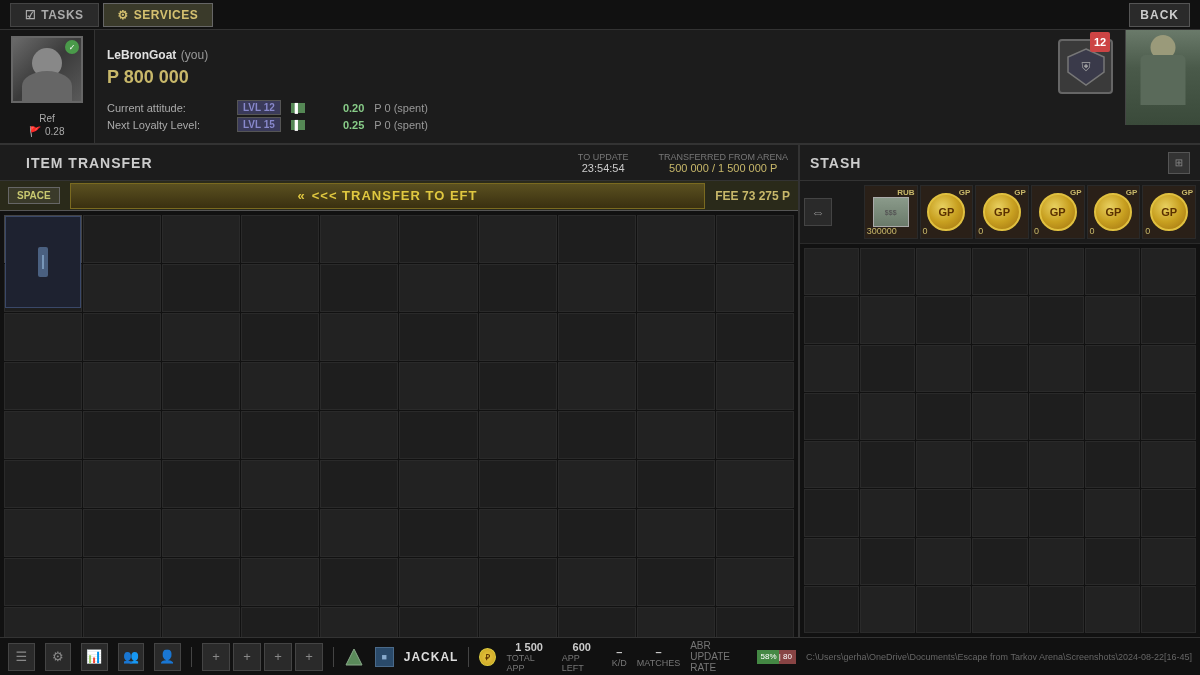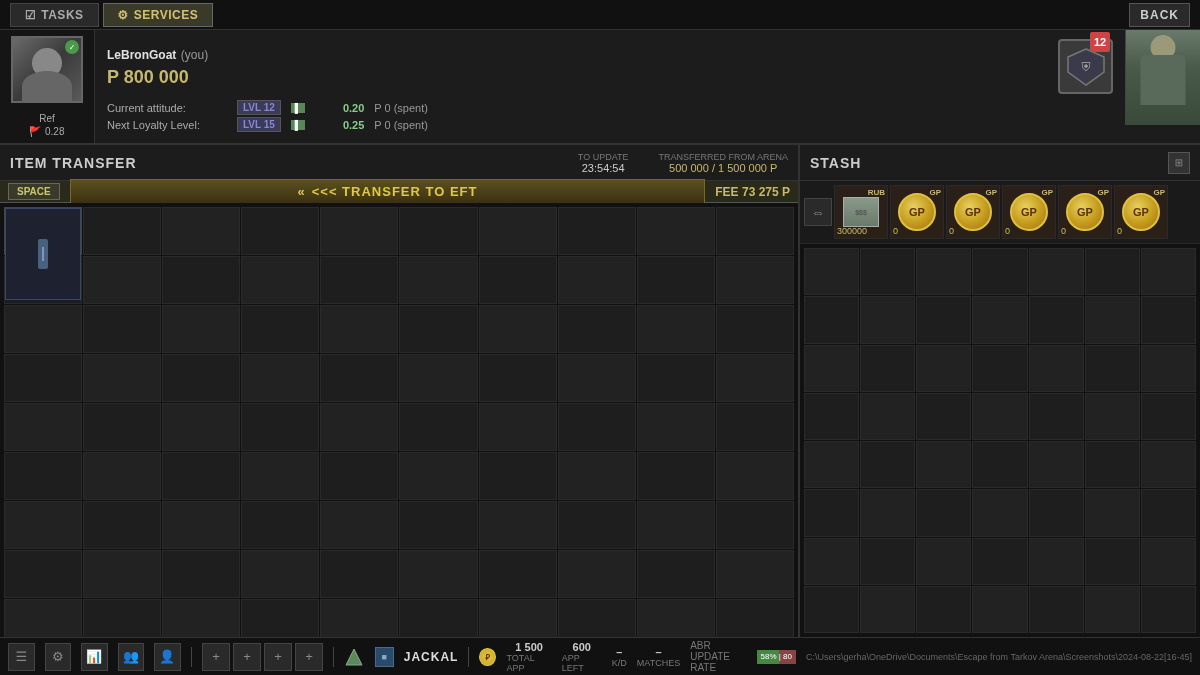--- a/index.html
+++ b/index.html
@@ -291,20 +291,21 @@
       background: #1c1c1c;
       border-bottom: 1px solid #333;
       height: 36px;
     }
     .panel-title {
       font-size: 14px;
       font-weight: bold;
       color: #ccc;
       text-transform: uppercase;
       letter-spacing: 1px;
+      margin-left: 16px;
     }
     .panel-stats {
       display: flex;
       gap: 30px;
       font-size: 11px;
     }
     .stat-item {
       display: flex;
       flex-direction: column;
       align-items: center;
@@ -312,21 +313,21 @@
     .stat-label { color: #777; font-size: 9px; text-transform: uppercase; text-align: center; }
     .stat-value { color: #ccc; font-size: 11px; }
     .stat-value.gold { color: #c8b86a; }
 
     
     .transfer-bar {
       display: flex;
       align-items: center;
       background: #2a2a1a;
       border-bottom: 1px solid #555;
-      height: 22px;
+      height: 30px;
       padding: 0 8px;
       gap: 10px;
     }
     .space-badge {
       background: #3a3a2a;
       border: 1px solid #666;
       padding: 2px 8px;
       font-size: 10px;
       font-weight: bold;
       color: #c8c870;
@@ -446,20 +447,21 @@
       background: #1e1e1e;
       border: 1px solid #2a2a2a;
       display: flex;
       align-items: flex-end;
       justify-content: flex-end;
       position: relative;
       overflow: hidden;
     }
     .stash-item-slot.rub {
       background: #2a2018;
+      margin-left: 30px;
     }
     .stash-item-slot.gp {
       background: #2a2018;
     }
     .item-label {
       position: absolute;
       top: 2px;
       right: 2px;
       font-size: 8px;
       color: #c8b86a;

